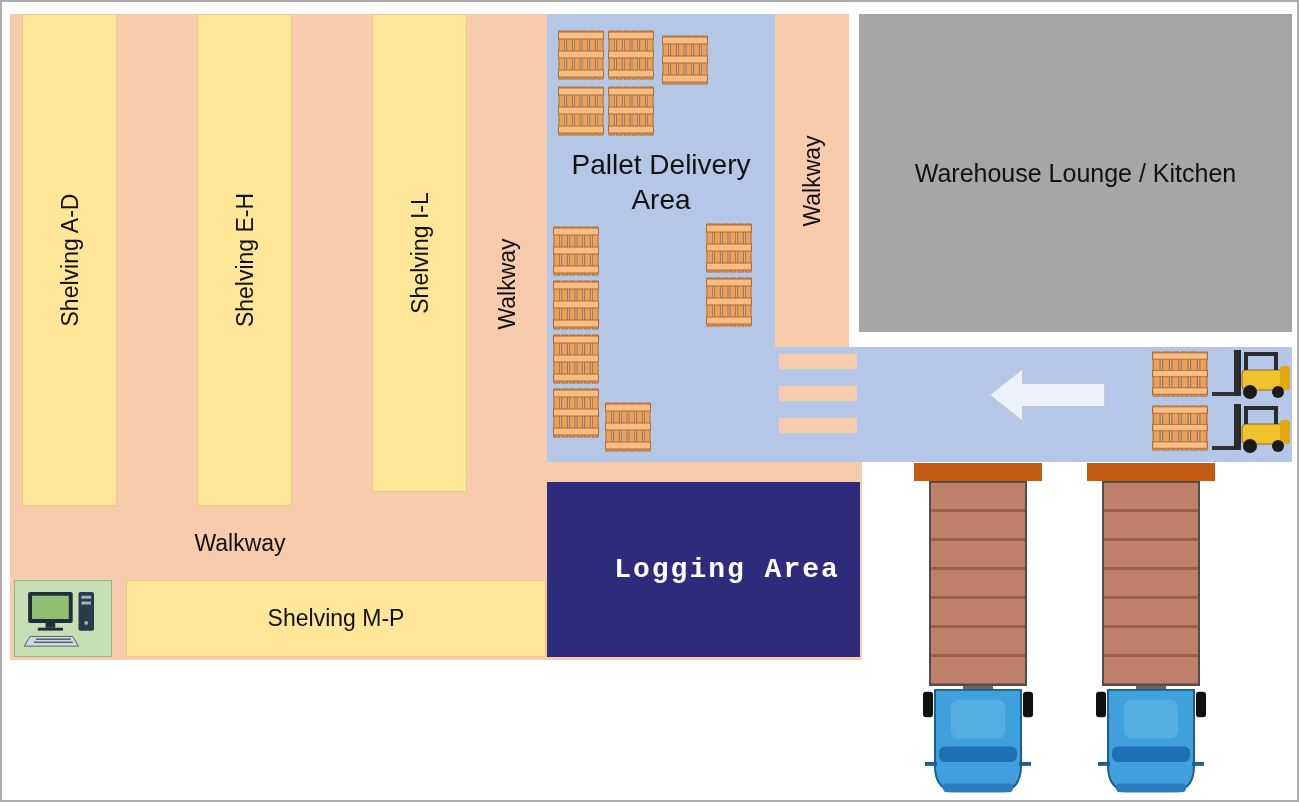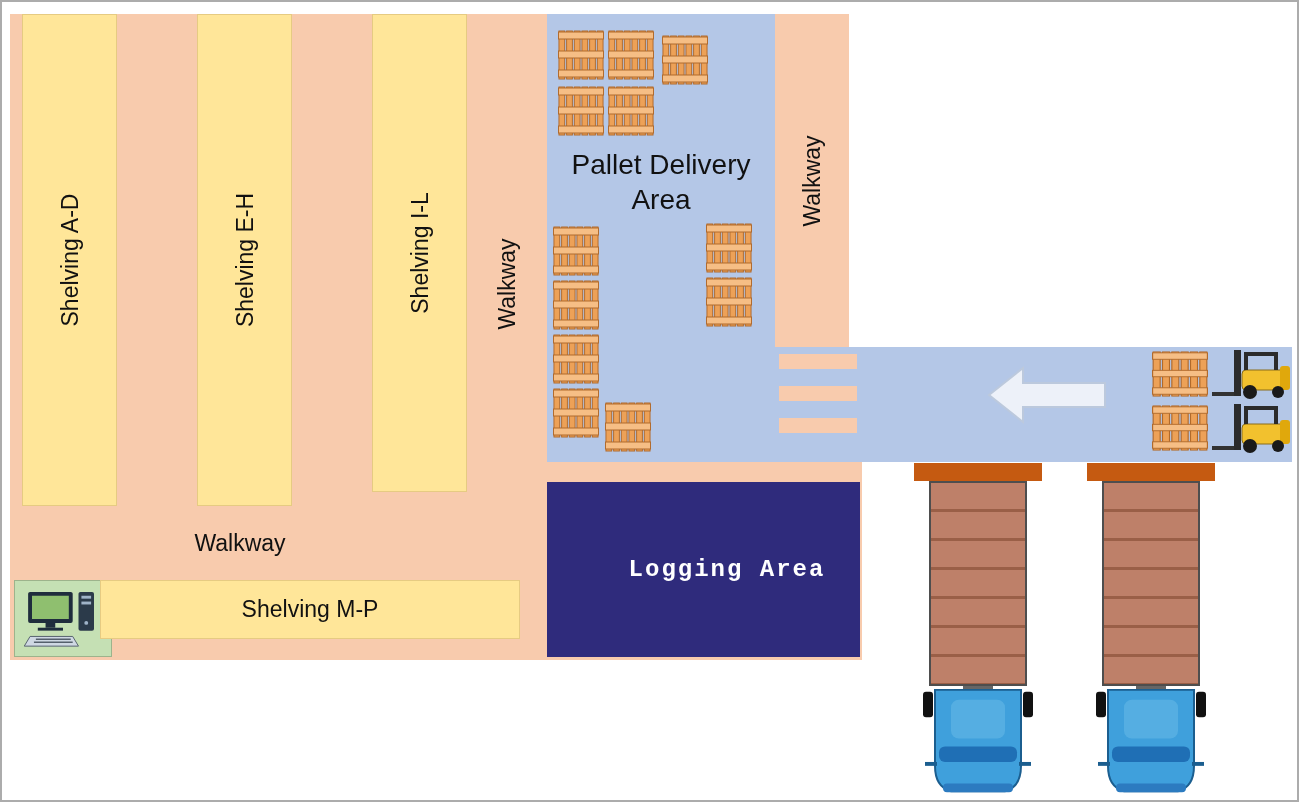--- a/index.html
+++ b/index.html
@@ -19,21 +19,21 @@
             var(--trailer-brown,#BE8069) 0 26px, #9A5F47 26px 29px);
            border:2px solid #4E4E4E;box-sizing:border-box;}
   .hlabel{font-size:23px;color:#111;white-space:nowrap;}
   .vwrap{position:absolute;}
   .vlabel{position:absolute;left:50%;top:50%;
           transform:translate(-50%,-50%) rotate(-90deg);
           font-size:23px;color:#111;white-space:nowrap;}
   .pd-label{font-size:28px;color:#111;text-align:center;line-height:1.25;}
   .lounge-label{font-size:25px;color:#111;}
   .logging-label{font-family:"Liberation Mono","DejaVu Sans Mono",monospace;
-                 font-weight:bold;font-size:24px;letter-spacing:2px;color:#fff;margin-left:47px;}
+                 font-weight:bold;font-size:28px;letter-spacing:2px;color:#fff;margin-left:47px;}
   .pallet{position:absolute;width:46px;height:50px;}
   .stripe{position:absolute;width:78px;height:15px;}
 </style>
 </head>
 <body>
 
 <svg width="0" height="0" style="position:absolute" aria-hidden="true">
   <defs>
     <symbol id="sym-pallet" viewBox="0 0 48 50" preserveAspectRatio="none">
       <g stroke="#B06A2C" stroke-width="1">
@@ -146,20 +146,23 @@
       </svg>
     <svg class="pallet" style="left:159px;top:263px;">
         <use href="#sym-pallet"></use>
       </svg>
   </div>
 
   <div class="abs peach vwrap" style="left:773px;top:12px;width:74px;height:333px;">
     <span class="vlabel">Walkway</span>
   </div>
 
+  <div class="abs lounge flexc" style="left:857px;top:12px;width:433px;height:318px;">
+    <span class="lounge-label">Warehouse Lounge / Kitchen</span>
+  </div>
 
   <div class="abs blue" style="left:773px;top:345px;width:517px;height:115px;">
     <div class="stripe peach" style="left:4px;top:7px;"></div>
     <div class="stripe peach" style="left:4px;top:39px;"></div>
     <div class="stripe peach" style="left:4px;top:71px;"></div>
     <svg class="abs" style="left:212px;top:18px;width:120px;height:60px;">
         <use href="#sym-arrow-left"></use>
       </svg>
     <svg class="abs" style="left:377px;top:4px;width:56px;height:46px;">
         <use href="#sym-pallet"></use>
@@ -176,21 +179,21 @@
   </div>
 
   <div class="abs hlabel" style="left:8px;top:528px;width:460px;text-align:center;">Walkway</div>
 
   <div class="abs green flexc" style="left:12px;top:578px;width:98px;height:77px;">
     <svg style="width:78px;height:62px;">
         <use href="#sym-computer"></use>
       </svg>
   </div>
 
-  <div class="abs yellow flexc" style="left:98px;top:578px;width:420px;height:59px;">
+  <div class="abs yellow flexc" style="left:124px;top:578px;width:420px;height:77px;">
     <span class="hlabel">Shelving M-P</span>
   </div>
 
   <div class="abs navy flexc" style="left:545px;top:480px;width:313px;height:175px;">
     <span class="logging-label">Logging Area</span>
   </div>
 
   <div class="abs dock" style="left:912px;top:461px;width:128px;height:18px;"></div>
   <div class="abs dock" style="left:1085px;top:461px;width:128px;height:18px;"></div>
 

